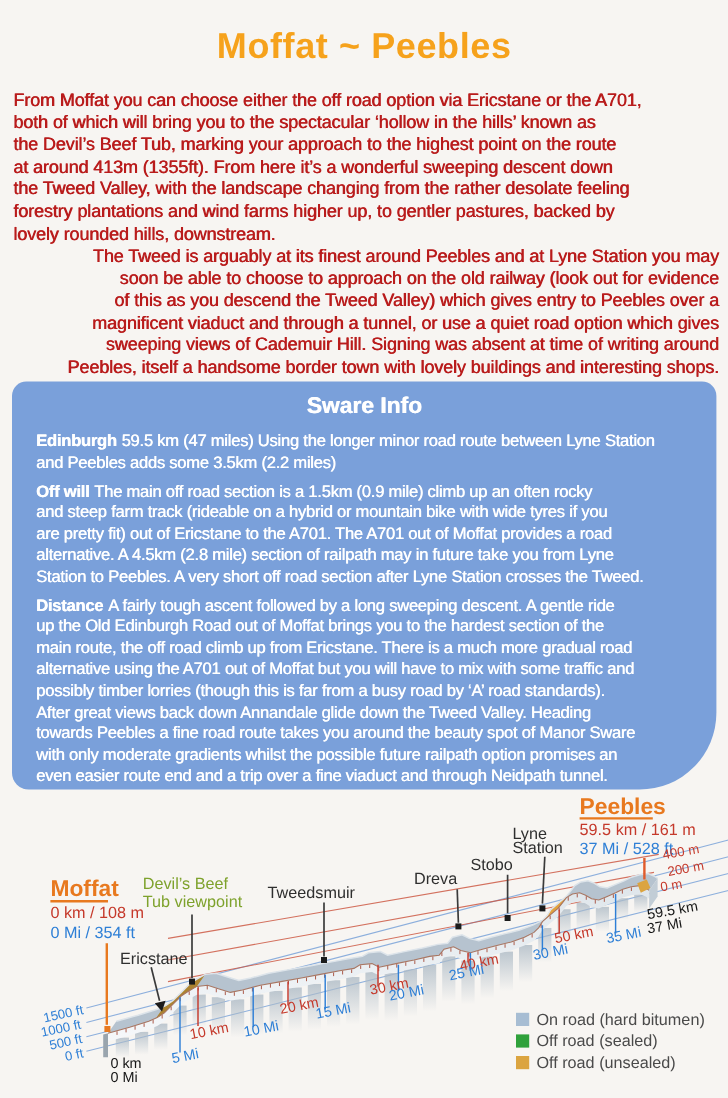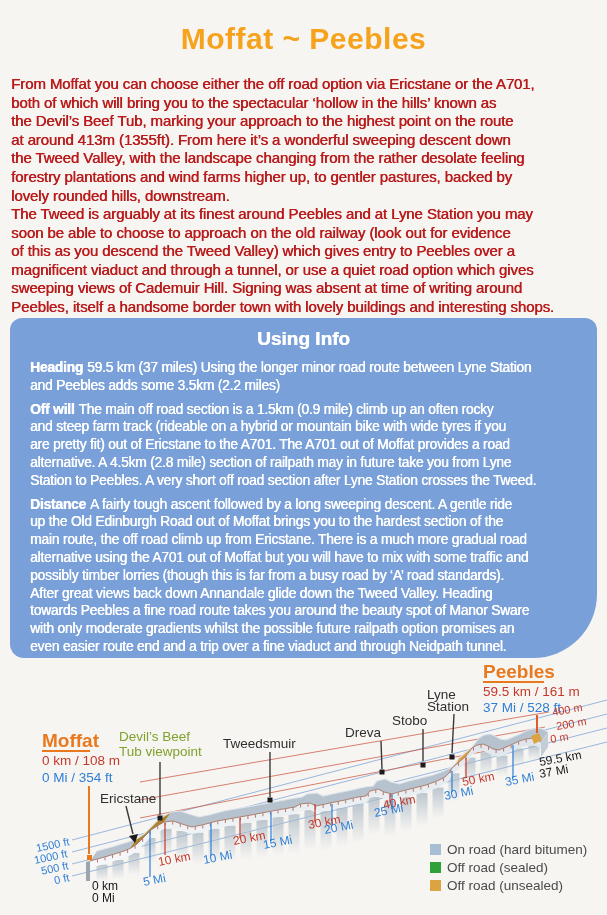--- a/index.html
+++ b/index.html
@@ -3,21 +3,21 @@
 <meta charset="utf-8">
 <style>
   html,body{margin:0;padding:0;background:#e9e7e4;}
   .page{position:relative;width:607px;height:915px;background:#f7f5f2;overflow:hidden;
         font-family:"Liberation Sans",sans-serif;margin:0 auto;}
   .title{position:absolute;top:22px;left:0;right:0;margin:0;text-align:center;
          font-size:30px;font-weight:bold;color:#f6a21c;letter-spacing:.5px;}
   .intro{position:absolute;left:11px;width:588px;margin:0;font-size:15px;line-height:18.6px;
          color:#b91c1c;white-space:pre-line;text-shadow:.5px 0 0 currentColor;letter-spacing:-.1px;}
   #intro1{top:75px;}
-  #intro2{top:205px;}
+  #intro2{top:205px;text-align:right;}
   .route-info{position:absolute;left:10px;top:318px;width:587px;height:340px;
               background:#7aa0da;border-radius:12px 12px 64px 14px;color:#fff;overflow:hidden;}
   .route-info h2{margin:10px 0 9px;text-align:center;font-size:19px;font-weight:bold;
                  text-shadow:.5px 0 0 currentColor;}
   .route-info p{margin:0 16px 6px 20px;font-size:13.8px;line-height:17.8px;white-space:pre-line;
                 text-shadow:.4px 0 0 currentColor;letter-spacing:-.2px;}
   .route-info b{padding-right:4px;}
   .chart{position:absolute;left:0;top:660px;width:607px;height:255px;}
   .chart svg text{font-family:"Liberation Sans",sans-serif;}
 </style>
@@ -35,22 +35,22 @@
 forestry plantations and wind farms higher up, to gentler pastures, backed by
 lovely rounded hills, downstream.</p>
   <p class="intro" id="intro2">The Tweed is arguably at its finest around Peebles and at Lyne Station you may
 soon be able to choose to approach on the old railway (look out for evidence
 of this as you descend the Tweed Valley) which gives entry to Peebles over a
 magnificent viaduct and through a tunnel, or use a quiet road option which gives
 sweeping views of Cademuir Hill. Signing was absent at time of writing around
 Peebles, itself a handsome border town with lovely buildings and interesting shops.</p>
 
   <section class="route-info">
-    <h2>Using Info</h2>
-    <p><b>Heading</b><span>59.5 km (37 miles) Using the longer minor road route between Lyne Station
+    <h2>Sware Info</h2>
+    <p><b>Edinburgh</b><span>59.5 km (47 miles) Using the longer minor road route between Lyne Station
 and Peebles adds some 3.5km (2.2 miles)</span></p>
     <p><b>Off will</b><span>The main off road section is a 1.5km (0.9 mile) climb up an often rocky
 and steep farm track (rideable on a hybrid or mountain bike with wide tyres if you
 are pretty fit) out of Ericstane to the A701. The A701 out of Moffat provides a road
 alternative. A 4.5km (2.8 mile) section of railpath may in future take you from Lyne
 Station to Peebles. A very short off road section after Lyne Station crosses the Tweed.</span></p>
     <p><b>Distance</b><span>A fairly tough ascent followed by a long sweeping descent. A gentle ride
 up the Old Edinburgh Road out of Moffat brings you to the hardest section of the
 main route, the off road climb up from Ericstane. There is a much more gradual road
 alternative using the A701 out of Moffat but you will have to mix with some traffic and

